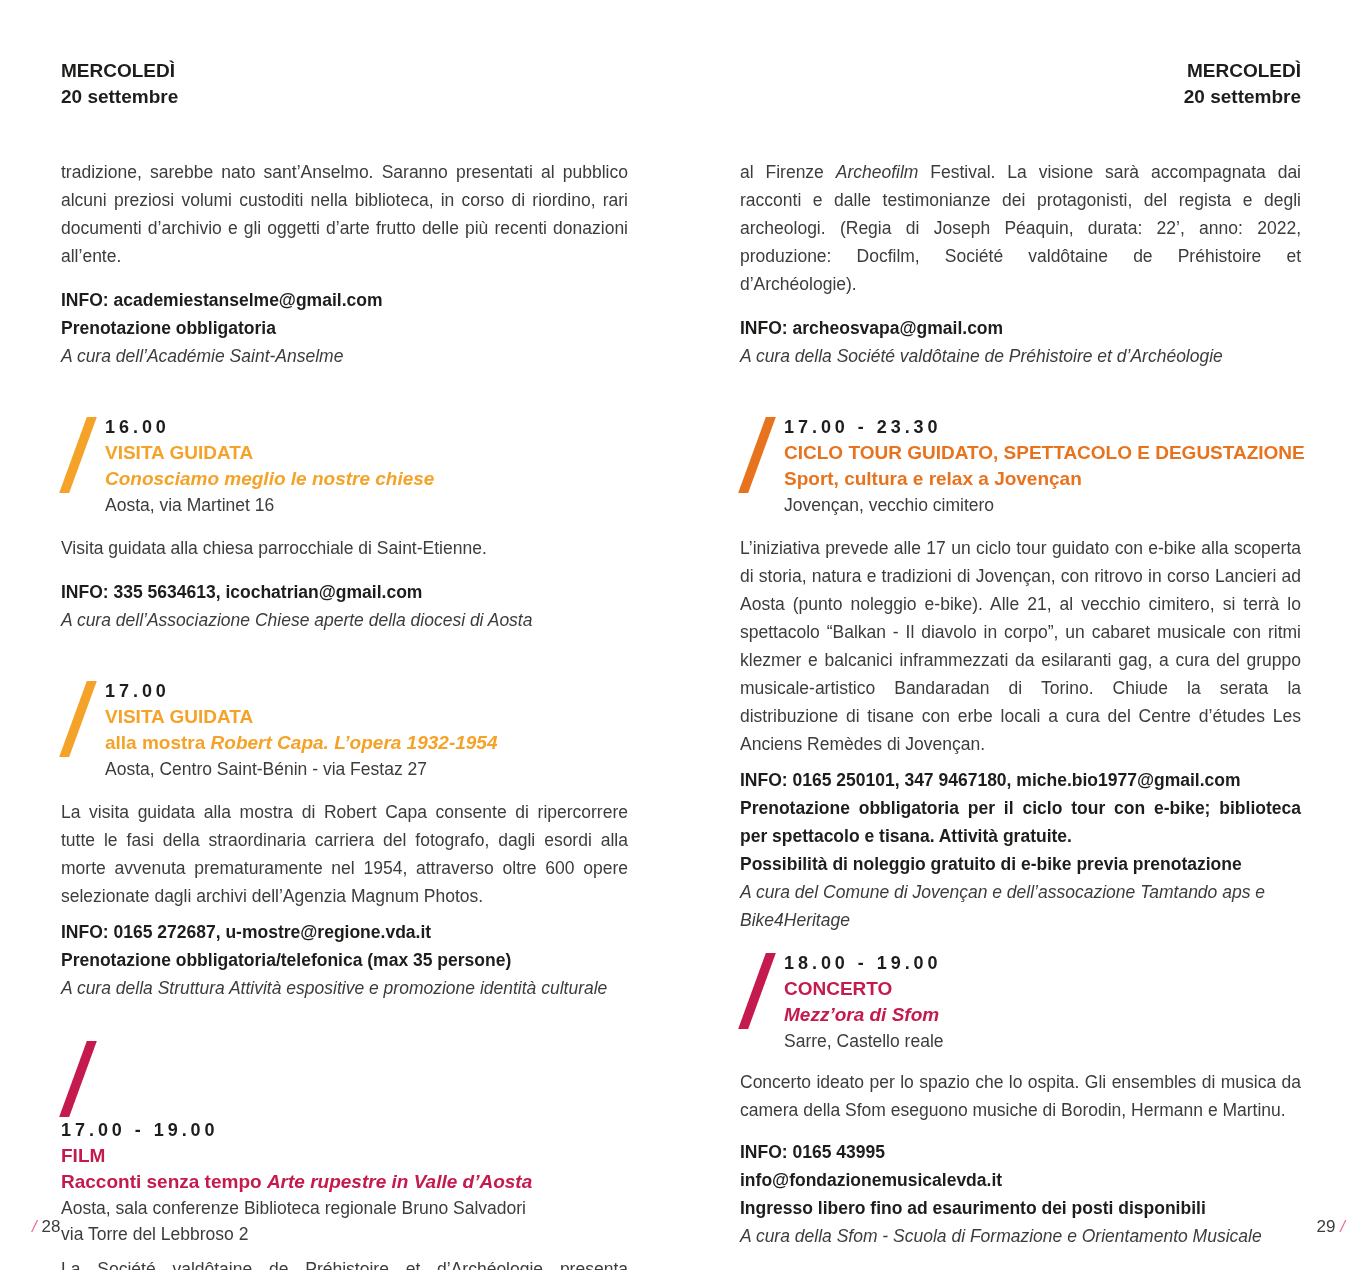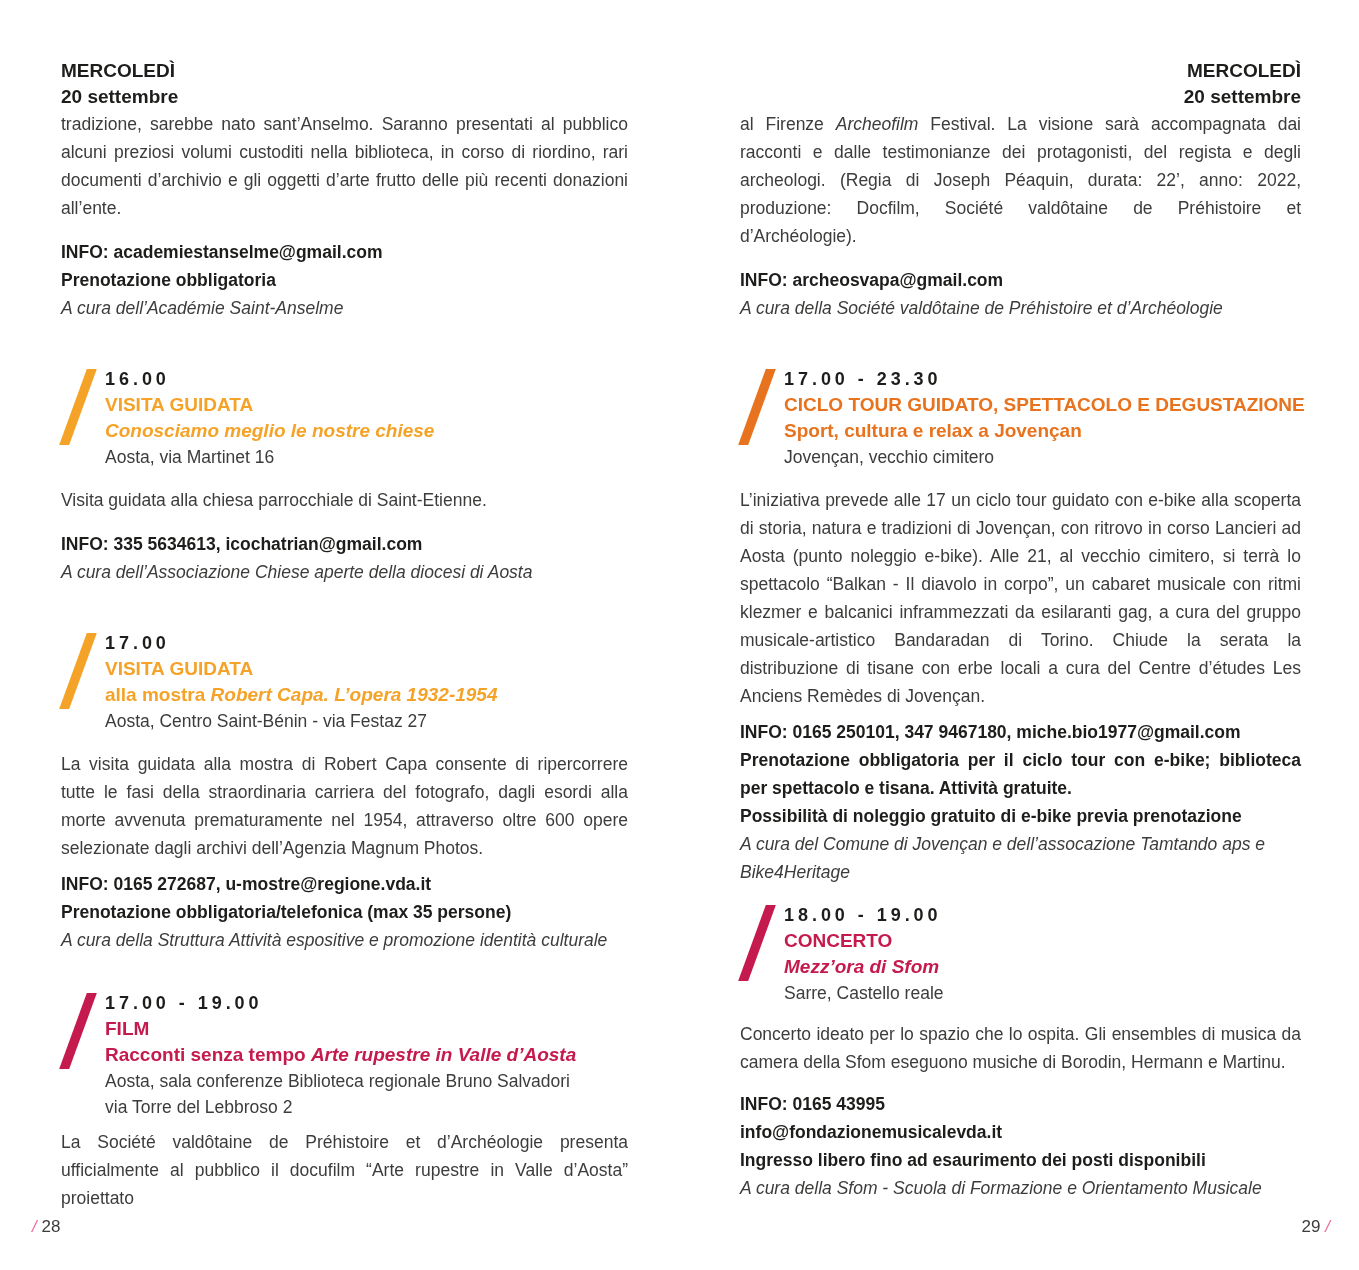--- a/index.html
+++ b/index.html
@@ -11,21 +11,21 @@
   }
   .col { position:absolute; top:8px; }
   .col-left  { left:61px;  width:567px; }
   .col-right { left:740px; width:561px; }
 
   .page-header { padding-top:50px; font-weight:700; color:#1d1d1b;
                  font-size:19px; line-height:26px; }
   .col-right .page-header { text-align:right; }
 
   .body-text { font-size:17.5px; line-height:28px; text-align:justify; }
-  .intro-para { }
+  .intro-para { margin-top:48px; }
   .desc-para  { margin-top:16px; }
 
   .info-block { margin-top:16px; }
   .info-block p { font-size:17.5px; line-height:28px; }
   .info-bold  { font-weight:700; color:#1d1d1b; }
   .credit     { font-style:italic; color:#3c3c3b; font-size:17px; }
 
   .event { display:flex; margin-top:44px; }
   .event-slash-col { width:44px; flex:0 0 44px; }
   .slash { width:10px; height:76px; margin:3px 0 0 12px;
@@ -43,21 +43,21 @@
   .gold    { color:var(--color-gold); }
   .orange  { color:var(--color-orange); }
   .crimson { color:var(--color-crimson); }
 
   .tight { margin-top:8px; }
   .looser { margin-top:36px; }
 
   .page-num { position:absolute; top:1216px; font-size:17px; line-height:22px;
               color:#3c3c3b; }
   .page-num.left  { left:32px; }
-  .page-num.right { right:29px; text-align:right; }
+  .page-num.right { right:14px; text-align:right; }
   .pink-slash { color:var(--color-pink); font-style:italic; }
 </style>
 </head>
 <body>
 
 <div class="col col-left">
 
   <header class="page-header">
     <div>MERCOLEDÌ</div>
     <div>20 settembre</div>
@@ -103,21 +103,21 @@
   </section>
 
   <p class="body-text desc-para">La visita guidata alla mostra di Robert Capa consente di ripercorrere tutte le fasi della straordinaria carriera del fotografo, dagli esordi alla morte avvenuta prematuramente nel 1954, attraverso oltre 600 opere selezionate dagli archivi dell’Agenzia Magnum Photos.</p>
 
   <div class="info-block tight">
     <p class="info-bold">INFO: 0165 272687, u-mostre@regione.vda.it</p>
     <p class="info-bold">Prenotazione obbligatoria/telefonica (max 35 persone)</p>
     <p class="credit">A cura della Struttura Attività espositive e promozione identità culturale</p>
   </div>
 
-  <section class="event looser" style="margin-top:36px;">
+  <section class="event looser" style="margin-top:36px;flex-direction:column;">
     <div class="event-slash-col">
       <div class="slash crimson"></div>
     </div>
     <div class="event-body">
       <div class="event-time">17.00 - 19.00</div>
       <div class="event-category crimson">FILM</div>
       <div class="event-title crimson"><span>Racconti senza tempo </span><em>Arte rupestre in Valle d’Aosta</em></div>
       <div class="event-location">Aosta, sala conferenze Biblioteca regionale Bruno Salvadori</div>
       <div class="event-location">via Torre del Lebbroso 2</div>
     </div>

